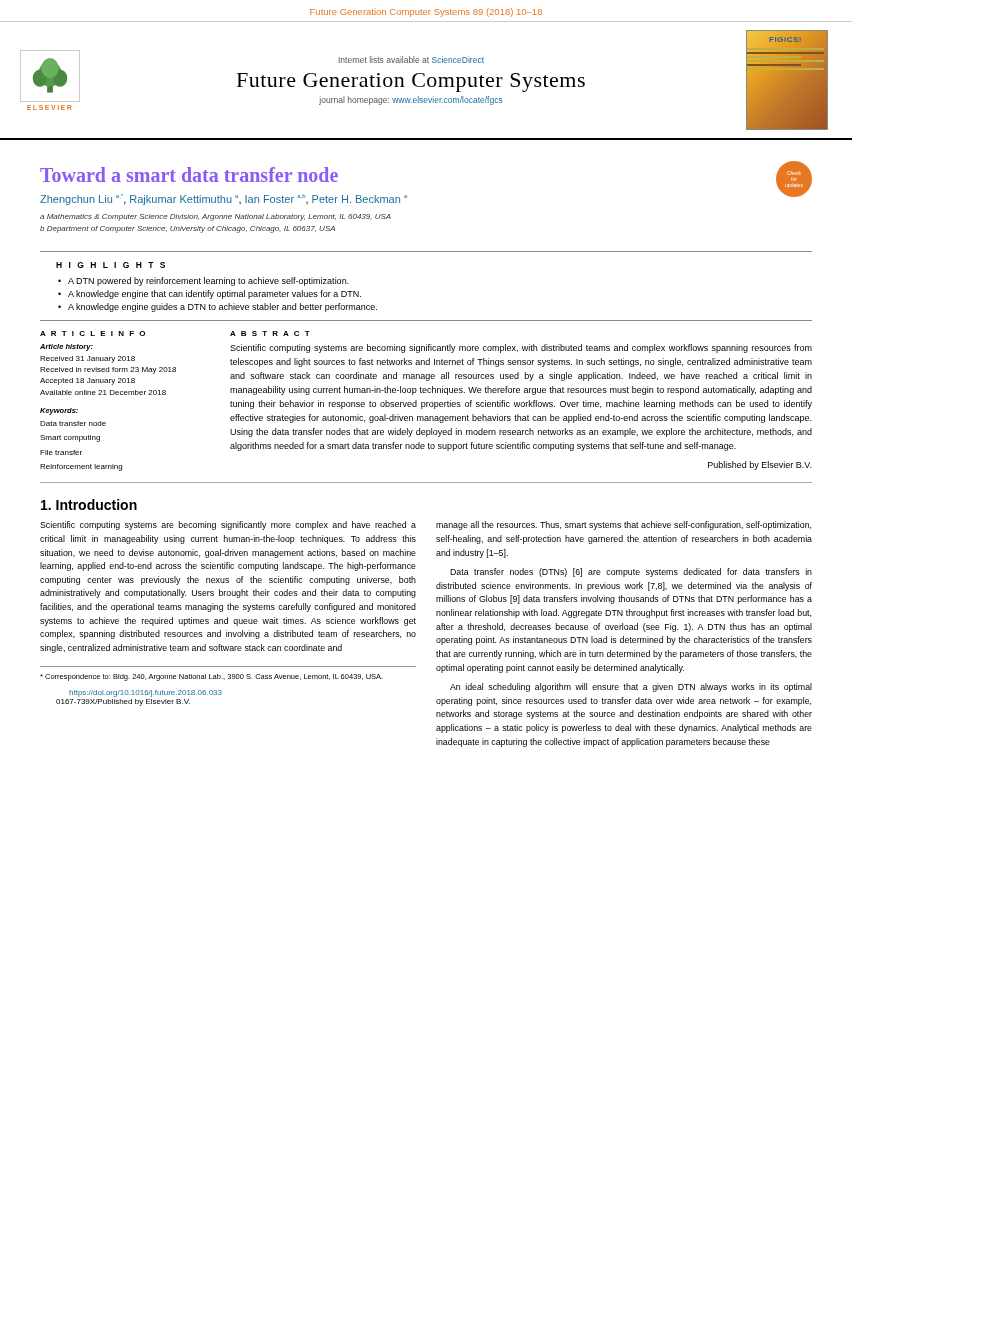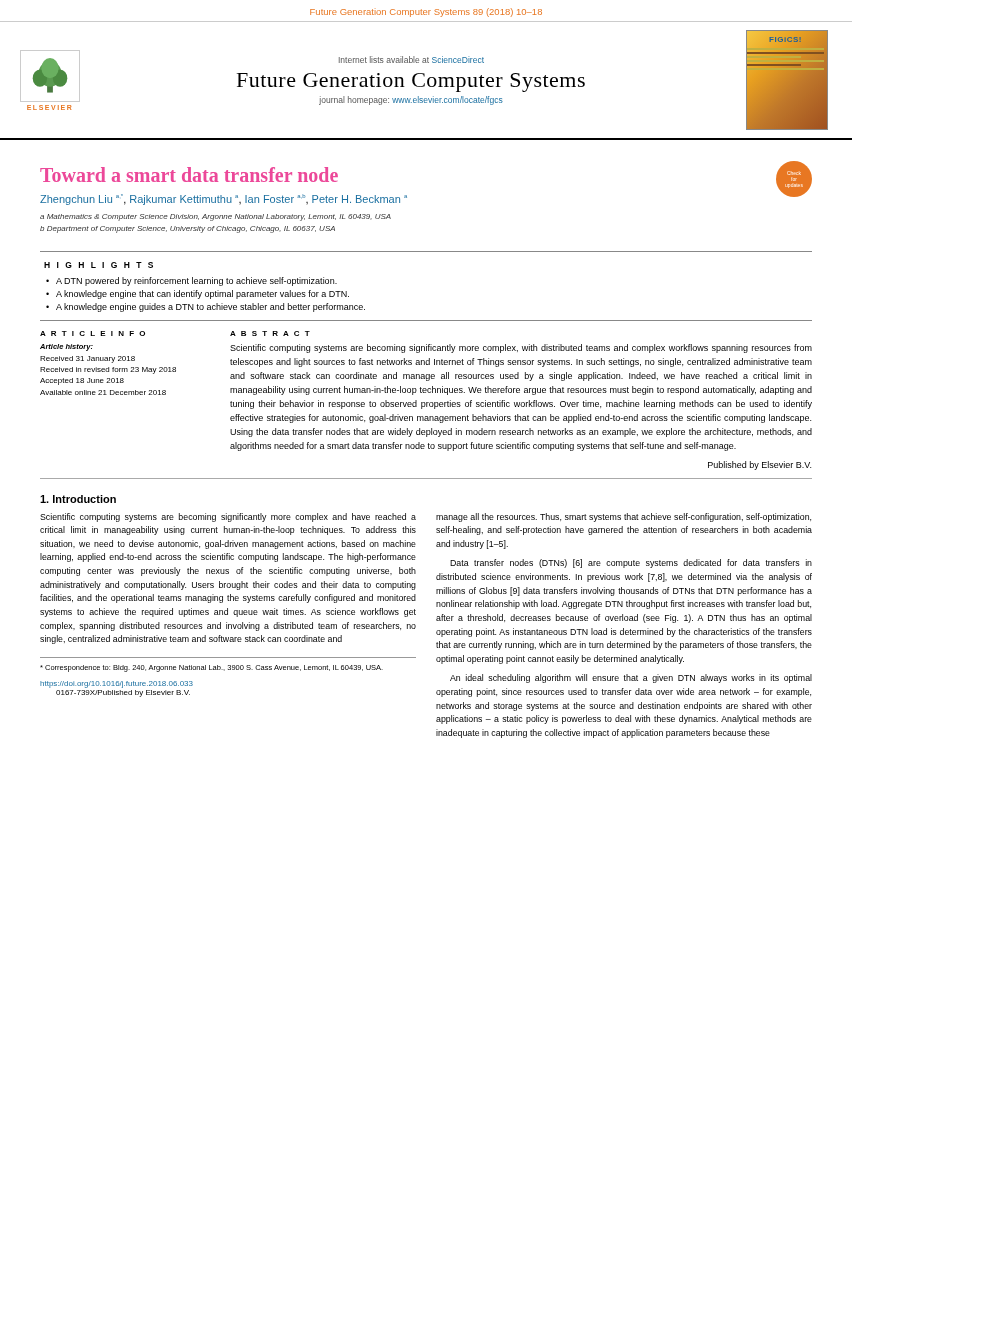--- a/index.html
+++ b/index.html
@@ -135,21 +135,21 @@
       width: 100%;
     }
     .cover-line.dark { background: #805020; }
     .cover-line.short { width: 70%; }
     .main-content {
       padding: 10px 40px 10px 40px;
     }
     .article-title {
       font-size: 20px;
       font-weight: bold;
-      color: #ec4899;
+      color: #8b5cf6;
       font-family: 'Times New Roman', Times, serif;
       margin-top: 14px;
       margin-bottom: 6px;
     }
     .authors-line {
       font-size: 11px;
       color: #1a6fa0;
       font-family: Arial, sans-serif;
       margin-bottom: 6px;
     }
@@ -184,21 +184,21 @@
       border: none;
       border-top: 1px solid #aaa;
       margin: 8px 0;
     }
     .divider-thick {
       border: none;
       border-top: 1.5px solid #888;
       margin: 6px 0;
     }
     .highlights-section {
-      margin: 8px 4px;
+      margin: 8px 16px;
     }
     .section-label {
       font-size: 8.5px;
       font-family: Arial, sans-serif;
       letter-spacing: 2px;
       color: #000;
       font-weight: bold;
       margin-bottom: 6px;
     }
     .highlight-item {
@@ -266,21 +266,21 @@
       text-align: right;
       font-size: 9px;
       font-family: Arial, sans-serif;
       color: #000;
       margin-top: 6px;
     }
     .intro-section {
       margin-top: 14px;
     }
     .section-heading {
-      font-size: 11px;
+      font-size: 14px;
       font-weight: bold;
       font-family: Arial, sans-serif;
       color: #000;
       margin-bottom: 6px;
     }
     .two-col-body {
       display: flex;
       gap: 20px;
       margin-top: 0;
     }
@@ -312,20 +312,21 @@
       color: #000;
       line-height: 1.5;
     }
     .doi-section {
       margin-top: 6px;
     }
     .doi-text {
       font-size: 8px;
       font-family: Arial, sans-serif;
       color: #1a6fa0;
+      margin-left: 29px;
     }
     .doi-text2 {
       font-size: 8px;
       font-family: Arial, sans-serif;
       color: #000;
       margin-left: 16px;
     }
     .superscript {
       font-size: 6px;
       vertical-align: super;
@@ -418,22 +419,31 @@
 
     <hr class="divider-thick">
 
     <div class="two-col">
 
       <div class="article-info">
         <div class="info-label">A R T I C L E   I N F O</div>
         <div class="info-sublabel">Article history:</div>
         <div class="info-value">Received 31 January 2018</div>
         <div class="info-value">Received in revised form 23 May 2018</div>
-        <div class="info-value">Accepted 18 June 2018</div>
+        <div class="info-value">Accepted 18 January 2018</div>
         <div class="info-value">Available online 21 December 2018</div>
+        <div style="margin-top: 8px;">
+          <div class="info-sublabel">Keywords:</div>
+          <div class="keywords-list">
+            <div>Data transfer node</div>
+            <div>Smart computing</div>
+            <div>File transfer</div>
+            <div>Reinforcement learning</div>
+          </div>
+        </div>
       </div>
 
       <div class="abstract-col">
         <div class="info-label">A B S T R A C T</div>
         <div class="abstract-text">Scientific computing systems are becoming significantly more complex, with distributed teams and complex workflows spanning resources from telescopes and light sources to fast networks and Internet of Things sensor systems. In such settings, no single, centralized administrative team and software stack can coordinate and manage all resources used by a single application. Indeed, we have reached a critical limit in manageability using current human-in-the-loop techniques. We therefore argue that resources must begin to respond automatically, adapting and tuning their behavior in response to observed properties of scientific workflows. Over time, machine learning methods can be used to identify effective strategies for autonomic, goal-driven management behaviors that can be applied end-to-end across the scientific computing landscape. Using the data transfer nodes that are widely deployed in modern research networks as an example, we explore the architecture, methods, and algorithms needed for a smart data transfer node to support future scientific computing systems that self-tune and self-manage.</div>
         <div class="published-line">Published by Elsevier B.V.</div>
       </div>
 
     </div>
 

